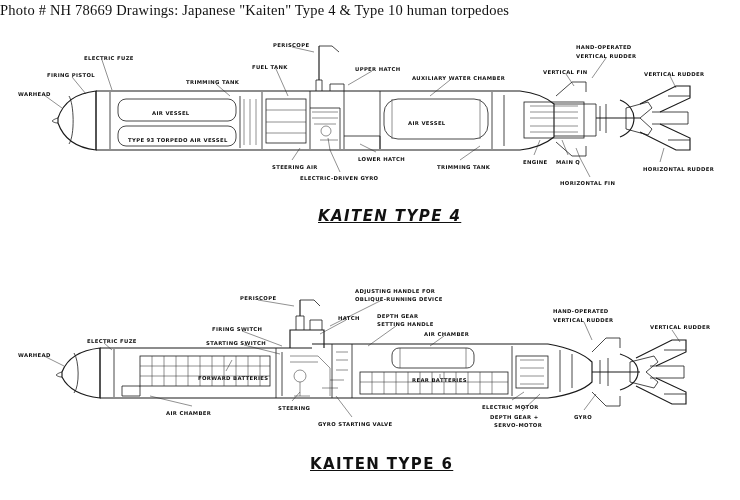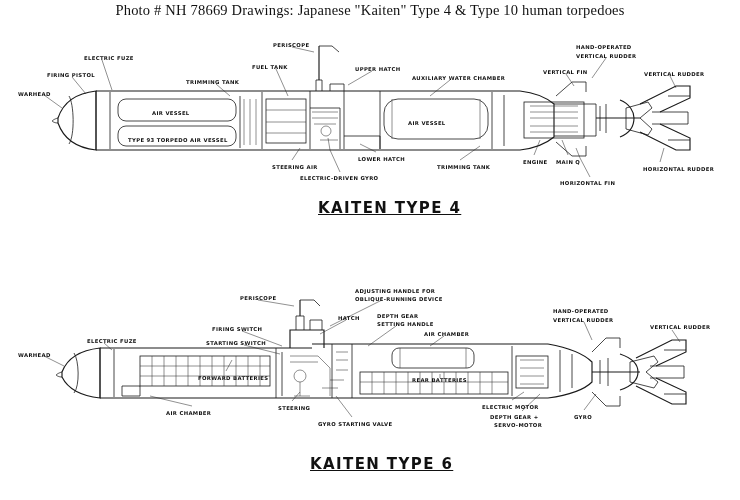--- a/index.html
+++ b/index.html
@@ -18,38 +18,37 @@
   #page {
     position: relative;
     width: 740px;
     height: 500px;
   }
   .caption {
     position: absolute;
     top: 2px;
     left: 0;
     width: 740px;
-    text-align: center;
     font-family: "Liberation Serif", serif;
     font-size: 14.5px;
     color: #111;
     letter-spacing: 0.2px;
     white-space: nowrap;
   }
   .diagram-title {
     position: absolute;
     font-family: "DejaVu Sans", sans-serif;
     font-size: 15px;
     font-weight: bold;
     letter-spacing: 1.4px;
     text-decoration: underline;
     color: #111;
     white-space: nowrap;
   }
-  #title-t4 { left: 318px; top: 199px; }
+  #title-t4 { left: 318px; top: 207px; font-style: italic; }
   #title-t10 { left: 310px; top: 455px; }
 
   .lbl {
     position: absolute;
     font-family: "DejaVu Sans", sans-serif;
     font-size: 5.3px;
     font-weight: bold;
     letter-spacing: 0.35px;
     color: #111;
     white-space: nowrap;

